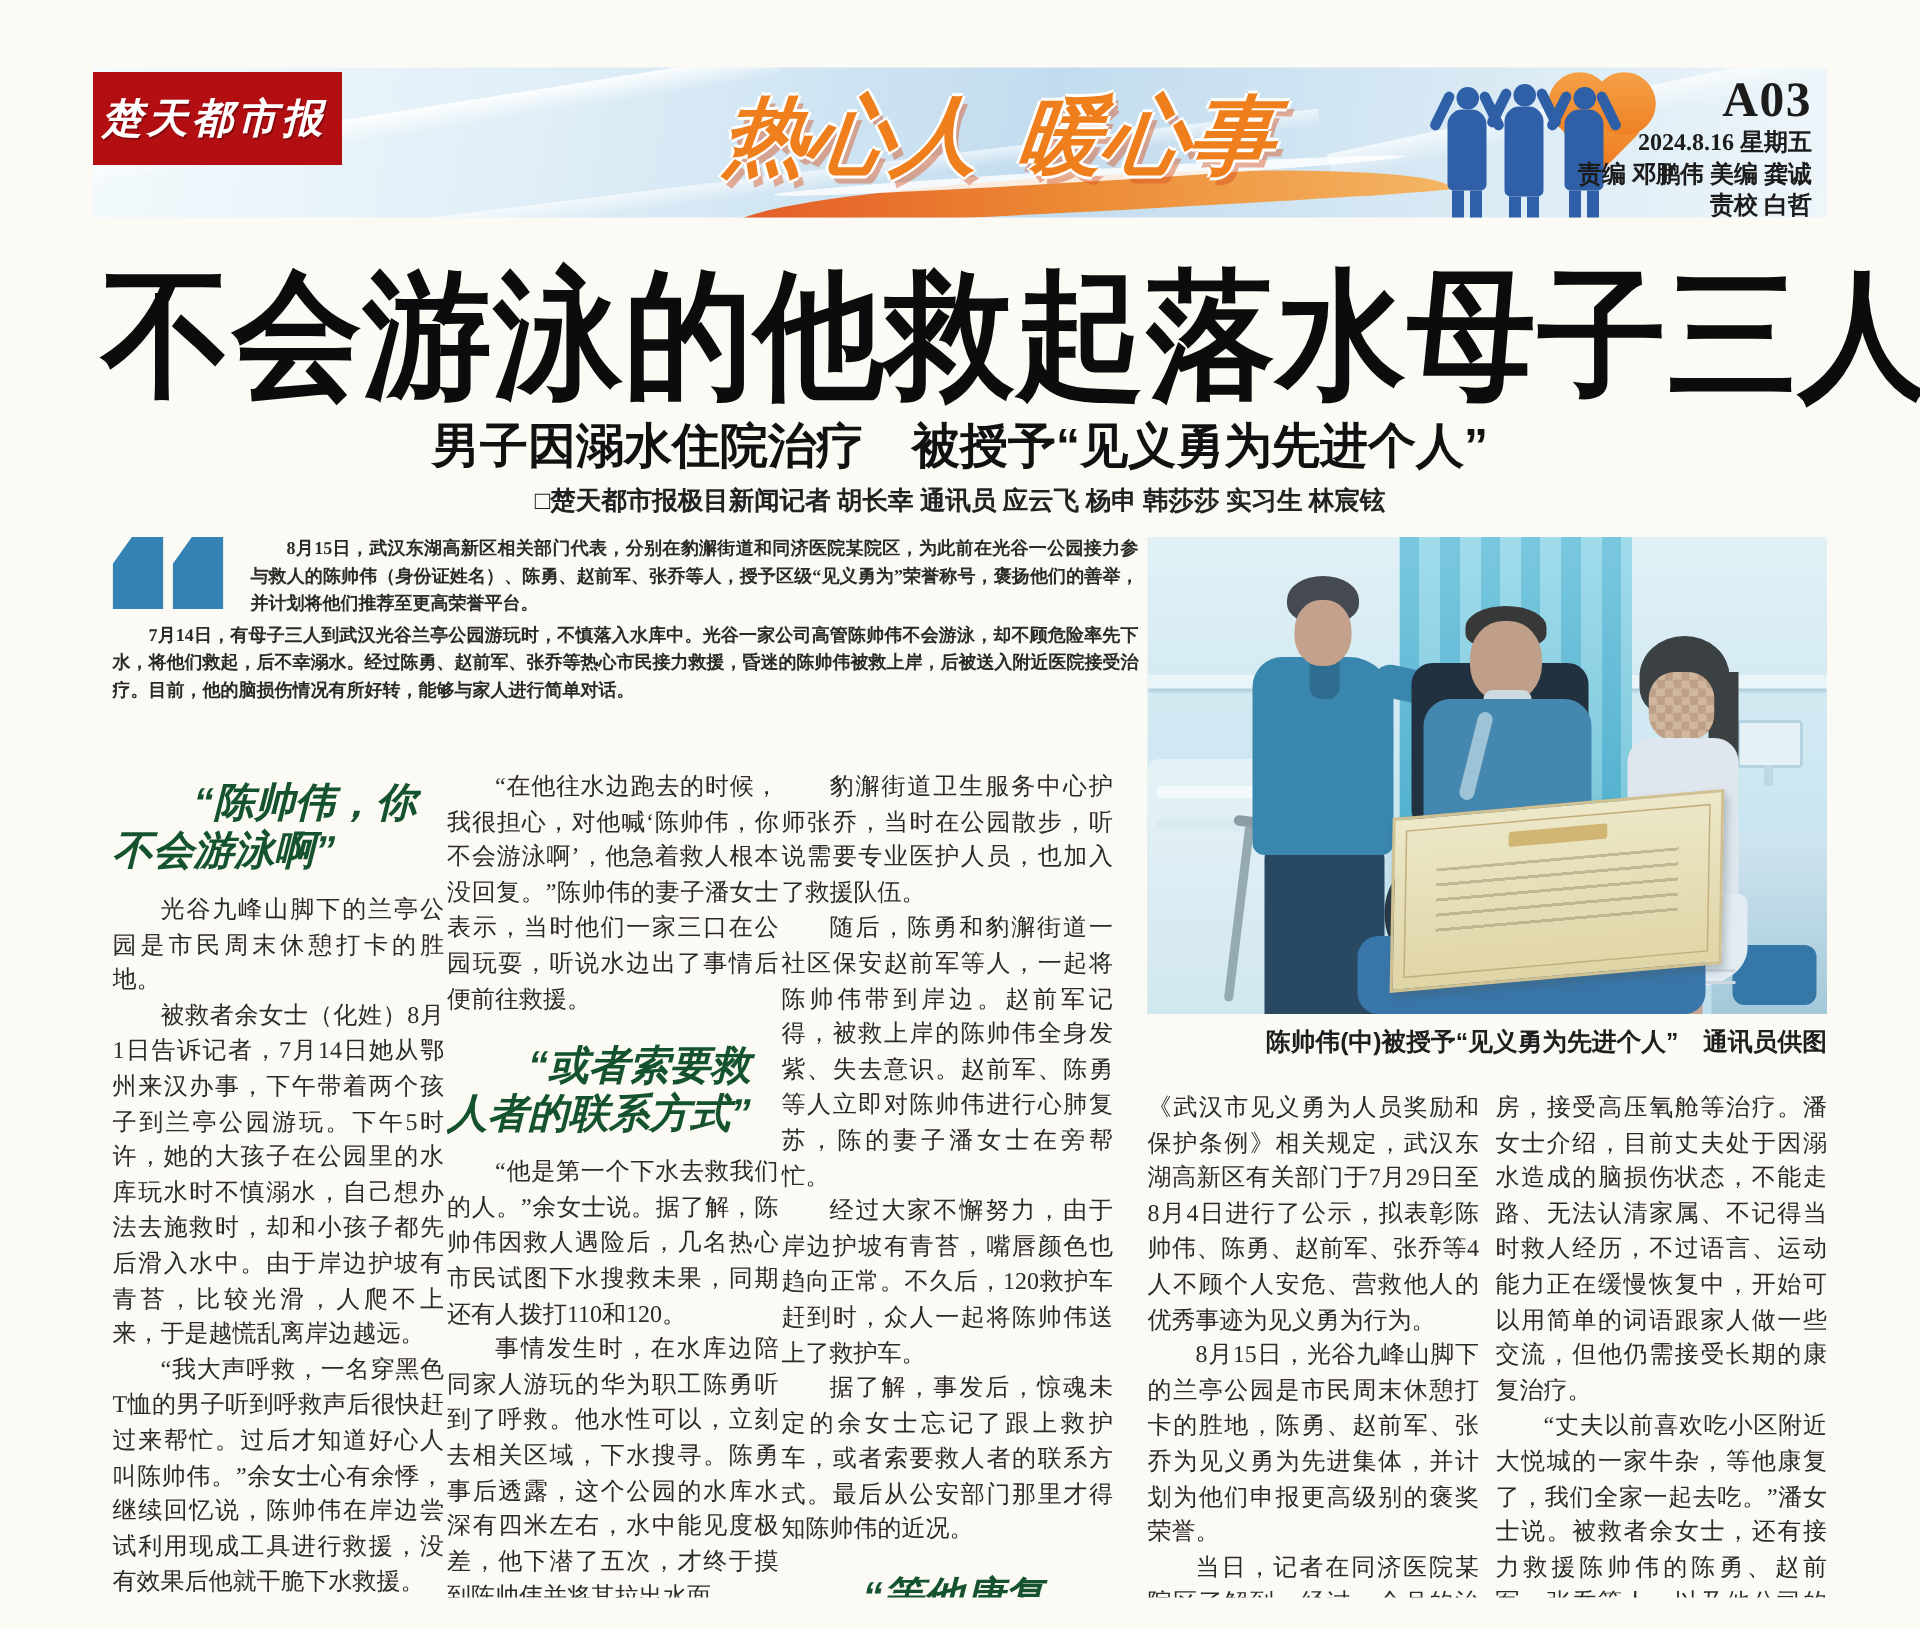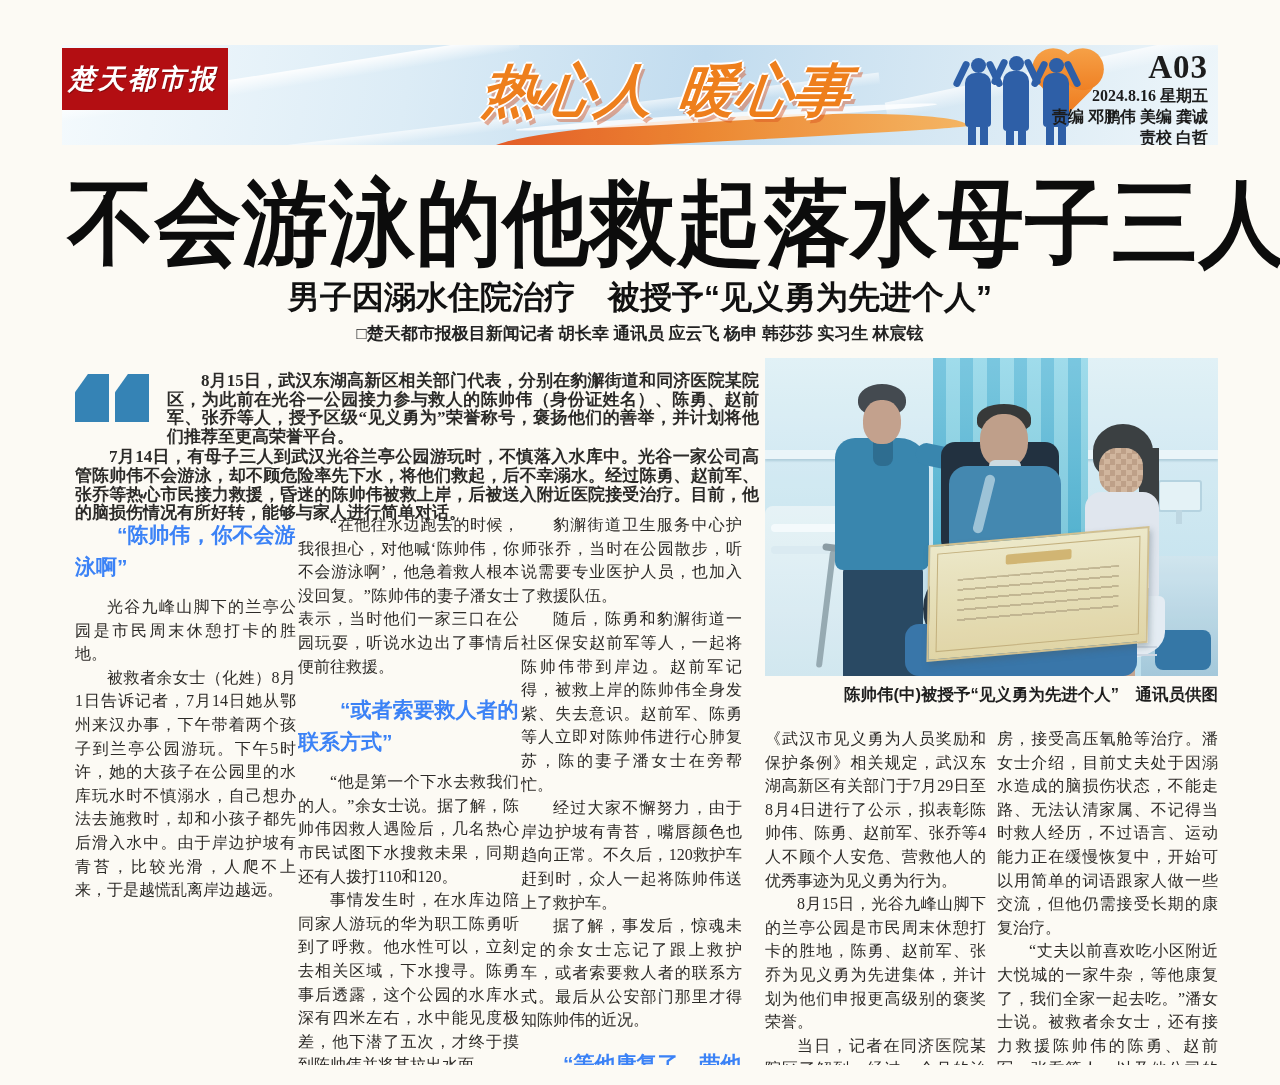--- a/index.html
+++ b/index.html
@@ -75,22 +75,22 @@
     position:absolute;left:68px;top:276px;width:1144px;text-align:center;
     font-size:32px;font-weight:bold;color:#111;
     font-family:"Liberation Sans","DejaVu Sans",sans-serif;white-space:nowrap;
   }
   .byline{
     position:absolute;left:68px;top:322px;width:1144px;text-align:center;
     font-size:17px;font-weight:bold;color:#222;white-space:nowrap;
   }
 
   
-  .lead{position:absolute;left:75px;top:356px;width:684px;font-size:17px;line-height:18.6px;
-    font-weight:bold;color:#2b2a28;text-align:justify;margin-top:16px;}
+  .lead{position:absolute;left:75px;top:356px;width:684px;font-size:12px;line-height:18.6px;
+    font-weight:bold;color:#2b2a28;text-align:justify;}
   .lead-quote{float:left;width:78px;height:50px;margin:2px 14px 4px 0;position:relative;}
   .lead-quote i{position:absolute;top:0;width:34px;height:48px;background:#3583b5;
     clip-path:polygon(38% 0,100% 0,100% 100%,0 100%,0 38%);}
   .lead-quote i:first-child{left:0;}
   .lead-quote i:last-child{left:40px;}
   .lead p{margin:0 0 2px;}
   .lead p.ind{text-indent:2em;}
 
   
   .photo{position:absolute;left:765px;top:358px;width:453px;height:318px;overflow:hidden;
@@ -160,22 +160,22 @@
     color:#2c2a27;overflow:hidden;}
   .c1{left:75px;top:513px;height:552px;}
   .c2{left:298px;top:513px;height:552px;}
   .c3{left:521px;top:513px;height:552px;}
   .c4{left:765px;top:727px;height:338px;}
   .c5{left:997px;top:727px;height:338px;}
   .col p{margin:0;text-indent:2em;}
   .col p.cont{text-indent:0;}
   .sec-subhead{
     font-family:"Liberation Sans","DejaVu Sans",sans-serif;
-    font-size:21px;font-weight:800;line-height:32px;color:#3b82f6;
-    margin:6px 0 12px;text-indent:2em;text-align:left;
+    font-size:27px;font-weight:800;line-height:32px;color:#14532d;
+    margin:6px 0 12px;text-indent:2em;text-align:left;font-style:italic;
   }
   .sec-subhead.mid{margin-top:16px;}
 </style>
 </head>
 <body>
 
 <div class="banner">
   <div class="streak s1"></div>
   <div class="streak s2"></div>
   <div class="streak s3"></div>
@@ -258,20 +258,21 @@
     <div class="ph-cert-lines"></div>
   </div>
   <div class="ph-tint"></div>
 </div>
 <div class="photo-caption">陈帅伟(中)被授予“见义勇为先进个人”　通讯员供图</div>
 
 <div class="col c1">
   <div class="sec-subhead">“陈帅伟，你不会游泳啊”</div>
   <p>光谷九峰山脚下的兰亭公园是市民周末休憩打卡的胜地。</p>
   <p>被救者余女士（化姓）8月1日告诉记者，7月14日她从鄂州来汉办事，下午带着两个孩子到兰亭公园游玩。下午5时许，她的大孩子在公园里的水库玩水时不慎溺水，自己想办法去施救时，却和小孩子都先后滑入水中。由于岸边护坡有青苔，比较光滑，人爬不上来，于是越慌乱离岸边越远。</p>
+  <p>“我大声呼救，一名穿黑色T恤的男子听到呼救声后很快赶过来帮忙。过后才知道好心人叫陈帅伟。”余女士心有余悸，继续回忆说，陈帅伟在岸边尝试利用现成工具进行救援，没有效果后他就干脆下水救援。</p>
 
 </div>
 
 <div class="col c2">
   <p>“在他往水边跑去的时候，我很担心，对他喊‘陈帅伟，你不会游泳啊’，他急着救人根本没回复。”陈帅伟的妻子潘女士表示，当时他们一家三口在公园玩耍，听说水边出了事情后便前往救援。</p>
   <div class="sec-subhead mid">“或者索要救人者的联系方式”</div>
   <p>“他是第一个下水去救我们的人。”余女士说。据了解，陈帅伟因救人遇险后，几名热心市民试图下水搜救未果，同期还有人拨打110和120。</p>
   <p>事情发生时，在水库边陪同家人游玩的华为职工陈勇听到了呼救。他水性可以，立刻去相关区域，下水搜寻。陈勇事后透露，这个公园的水库水深有四米左右，水中能见度极差，他下潜了五次，才终于摸到陈帅伟并将其拉出水面。</p>
 </div>
 

